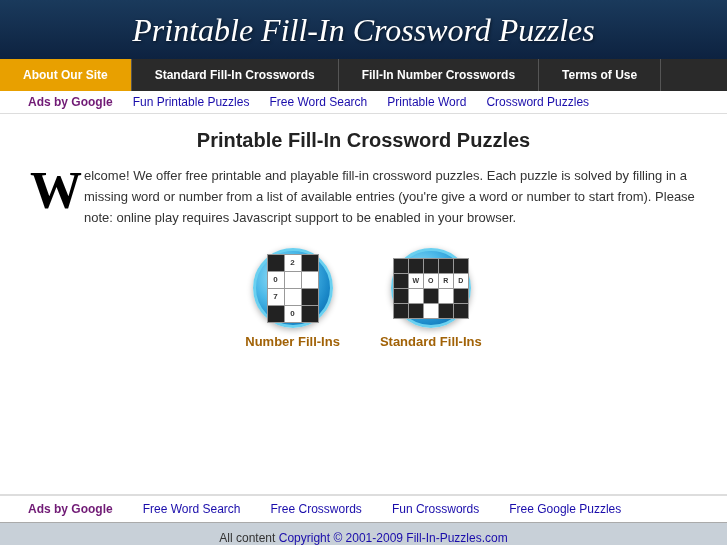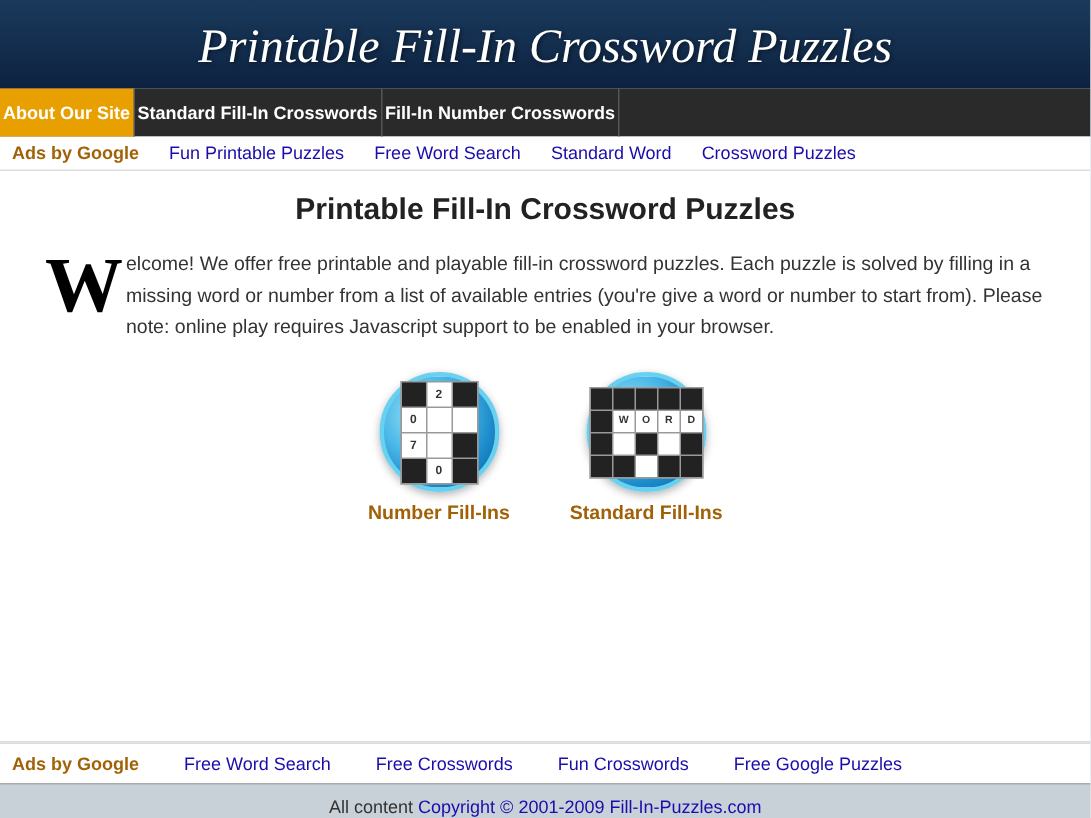--- a/index.html
+++ b/index.html
@@ -29,21 +29,21 @@
     
     .navbar {
       display: flex;
       background: #2a2a2a;
       height: 32px;
     }
     .nav-item {
       display: flex;
       align-items: center;
       justify-content: center;
-      padding: 0 2px;
+      padding: 0 23px;
       color: white;
       font-size: 12px;
       font-weight: bold;
       cursor: pointer;
       border-right: 1px solid #555;
       text-decoration: none;
       white-space: nowrap;
     }
     .nav-item.active {
       background: #e8a000;
@@ -56,21 +56,22 @@
       padding: 4px 8px;
       display: flex;
       align-items: center;
       gap: 20px;
       border-bottom: 1px solid #ddd;
       font-size: 12px;
     }
     .ads-label {
       font-weight: bold;
       font-size: 12px;
-      color: #a16207;
+      color: #701a75;
+      margin-left: 20px;
     }
     .ads-link {
       color: #1a0dab;
       text-decoration: none;
       font-size: 12px;
     }
 
     
     .main-content {
       background: white;
@@ -225,27 +226,28 @@
 <body>
 
 <div class="header">
   <h1>Printable Fill-In Crossword Puzzles</h1>
 </div>
 
 <nav class="navbar">
   <a class="nav-item active">About Our Site</a>
   <a class="nav-item">Standard Fill-In Crosswords</a>
   <a class="nav-item">Fill-In Number Crosswords</a>
+  <a class="nav-item">Terms of Use</a>
 </nav>
 
 <div class="ads-bar">
   <span class="ads-label">Ads by Google</span>
   <a class="ads-link">Fun Printable Puzzles</a>
   <a class="ads-link">Free Word Search</a>
-  <a class="ads-link">Standard Word</a>
+  <a class="ads-link">Printable Word</a>
   <a class="ads-link">Crossword Puzzles</a>
 </div>
 
 <div class="main-content">
   <h2 class="page-title">Printable Fill-In Crossword Puzzles</h2>
 
   <div class="welcome-text">
     <span class="drop-cap">W</span>
     <span>elcome! We offer free printable and playable fill-in crossword puzzles. Each puzzle is solved by filling in a missing word or number from a list of available entries (you're give a word or number to start from). Please note: online play requires Javascript support to be enabled in your browser.</span>
   </div>

